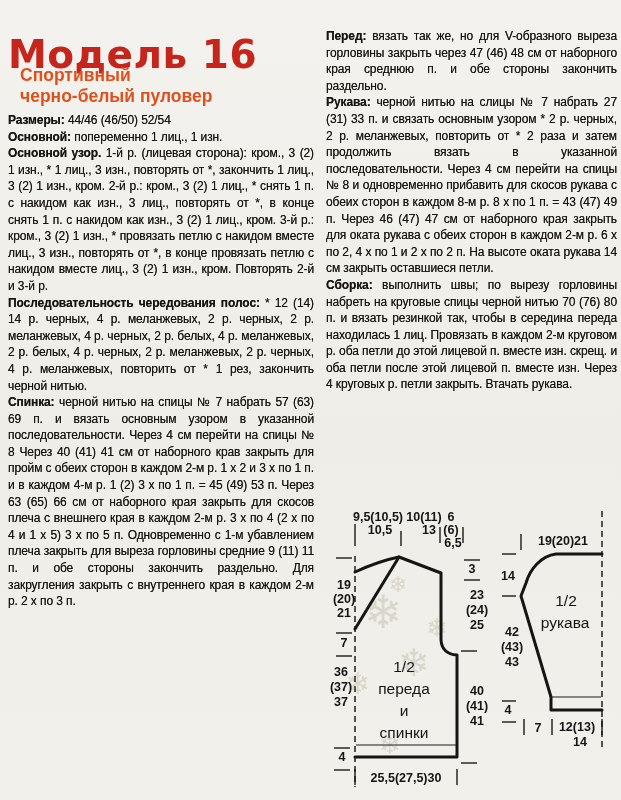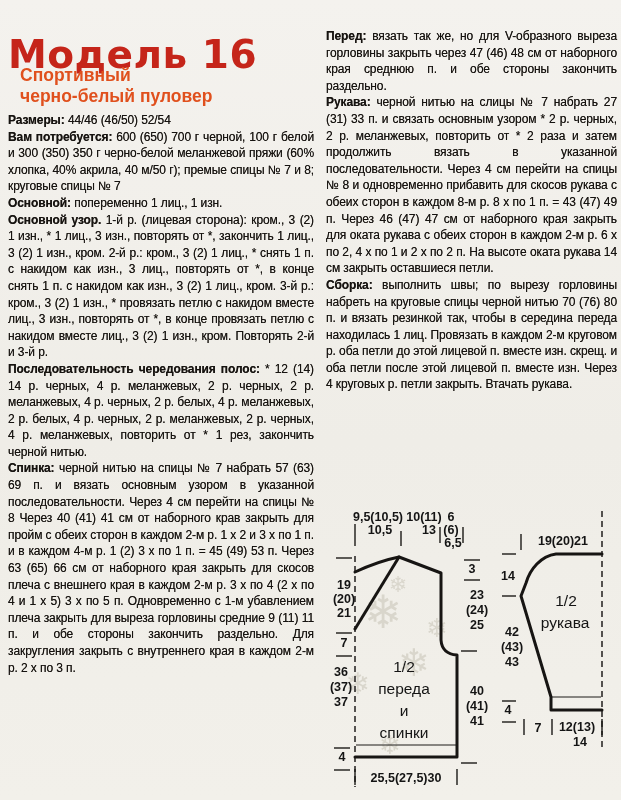--- a/index.html
+++ b/index.html
@@ -47,21 +47,20 @@
 <body>
 
 <div class="page">
 
   <h1 class="title">Модель 16</h1>
   <h2 class="subtitle"><span>Спортивный</span><br>
   <span>черно-белый пуловер</span></h2>
 
   <div class="col col-left">
     <p class="para"><b class="lbl">Размеры:</b> <span>44/46 (46/50) 52/54</span></p>
-    <p class="para"><b class="lbl">Вам потребуется:</b> <span>600 (650) 700 г черной, 100 г белой и 300 (350) 350 г черно-белой меланжевой пряжи (60% хлопка, 40% акрила, 40 м/50 г); премые спицы № 7 и 8; круговые спицы № 7</span></p>
     <p class="para"><b class="lbl">Основной:</b> <span>попеременно 1 лиц., 1 изн.</span></p>
     <p class="para"><b class="lbl">Основной узор.</b> <span>1-й р. (лицевая сторона): кром., 3 (2) 1 изн., * 1 лиц., 3 изн., повторять от *, закончить 1 лиц., 3 (2) 1 изн., кром. 2-й р.: кром., 3 (2) 1 лиц., * снять 1 п. с накидом как изн., 3 лиц., повторять от *, в конце снять 1 п. с накидом как изн., 3 (2) 1 лиц., кром. 3-й р.: кром., 3 (2) 1 изн., * провязать петлю с накидом вместе лиц., 3 изн., повторять от *, в конце провязать петлю с накидом вместе лиц., 3 (2) 1 изн., кром. Повторять 2-й и 3-й р.</span></p>
     <p class="para"><b class="lbl">Последовательность чередования полос:</b> <span>* 12 (14) 14 р. черных, 4 р. меланжевых, 2 р. черных, 2 р. меланжевых, 4 р. черных, 2 р. белых, 4 р. меланжевых, 2 р. белых, 4 р. черных, 2 р. меланжевых, 2 р. черных, 4 р. меланжевых, повторить от * 1 рез, закончить черной нитью.</span></p>
     <p class="para"><b class="lbl">Спинка:</b> <span>черной нитью на спицы № 7 набрать 57 (63) 69 п. и вязать основным узором в указанной последовательности. Через 4 см перейти на спицы № 8 Через 40 (41) 41 см от наборного крав закрыть для пройм с обеих сторон в каждом 2-м р. 1 x 2 и 3 x по 1 п. и в каждом 4-м р. 1 (2) 3 x по 1 п. = 45 (49) 53 п. Через 63 (65) 66 см от наборного края закрыть для скосов плеча с внешнего края в каждом 2-м р. 3 x по 4 (2 x по 4 и 1 x 5) 3 x по 5 п. Одновременно с 1-м убавлением плеча закрыть для выреза горловины средние 9 (11) 11 п. и обе стороны закончить раздельно. Для закругления закрыть с внутреннего края в каждом 2-м р. 2 x по 3 п.</span></p>
   </div>
 
   <div class="col col-right">
     <p class="para"><b class="lbl">Перед:</b> <span>вязать так же, но для V-образного выреза горловины закрыть через 47 (46) 48 см от наборного края среднюю п. и обе стороны закончить раздельно.</span></p>
     <p class="para"><b class="lbl">Рукава:</b> <span>черной нитью на слицы № 7 набрать 27 (31) 33 п. и связать основным узором * 2 р. черных, 2 р. меланжевых, повторить от * 2 раза и затем продолжить вязать в указанной последовательности. Через 4 см перейти на спицы № 8 и одновременно прибавить для скосов рукава с обеих сторон в каждом 8-м р. 8 x по 1 п. = 43 (47) 49 п. Через 46 (47) 47 см от наборного края закрыть для оката рукава с обеих сторон в каждом 2-м р. 6 x по 2, 4 x по 1 и 2 x по 2 п. На высоте оката рукава 14 см закрыть оставшиеся петли.</span></p>
     <p class="para"><b class="lbl">Сборка:</b> <span>выполнить швы; по вырезу горловины набреть на круговые спицы черной нитью 70 (76) 80 п. и вязать резинкой так, чтобы в середина переда находилась 1 лиц. Провязать в каждом 2-м круговом р. оба петли до этой лицевой п. вместе изн. скрещ. и оба петли после этой лицевой п. вместе изн. Через 4 круговых р. петли закрыть. Втачать рукава.</span></p>

